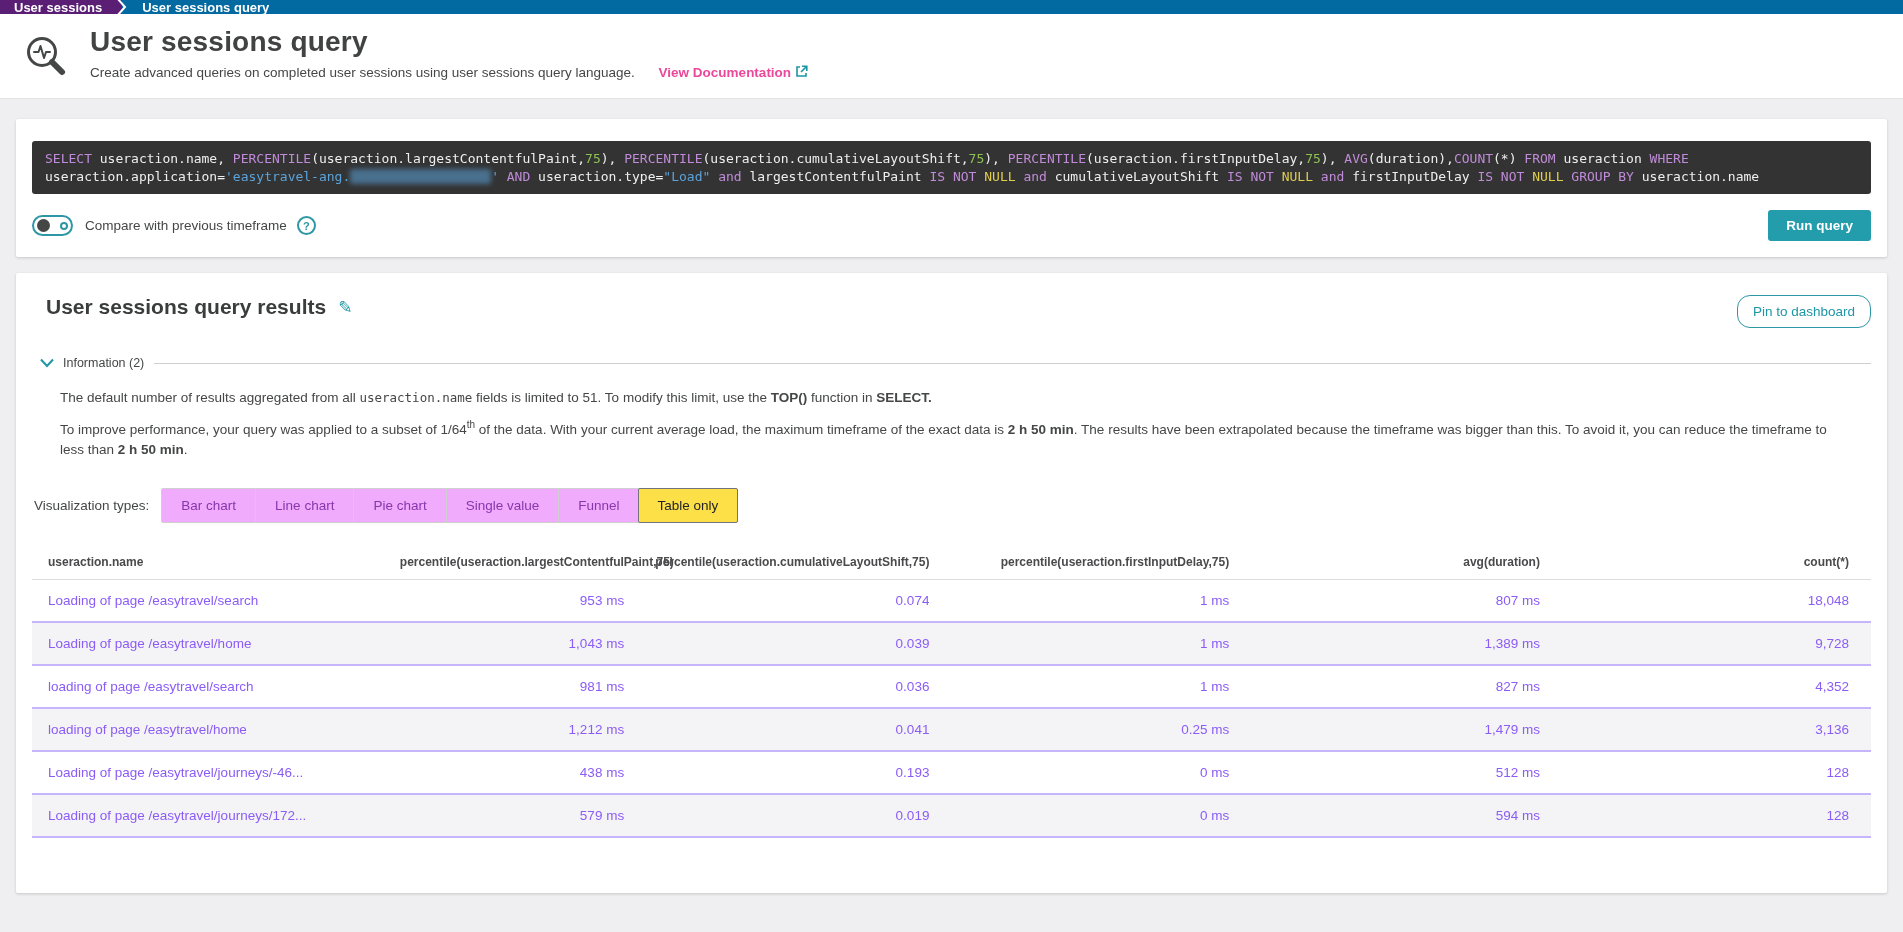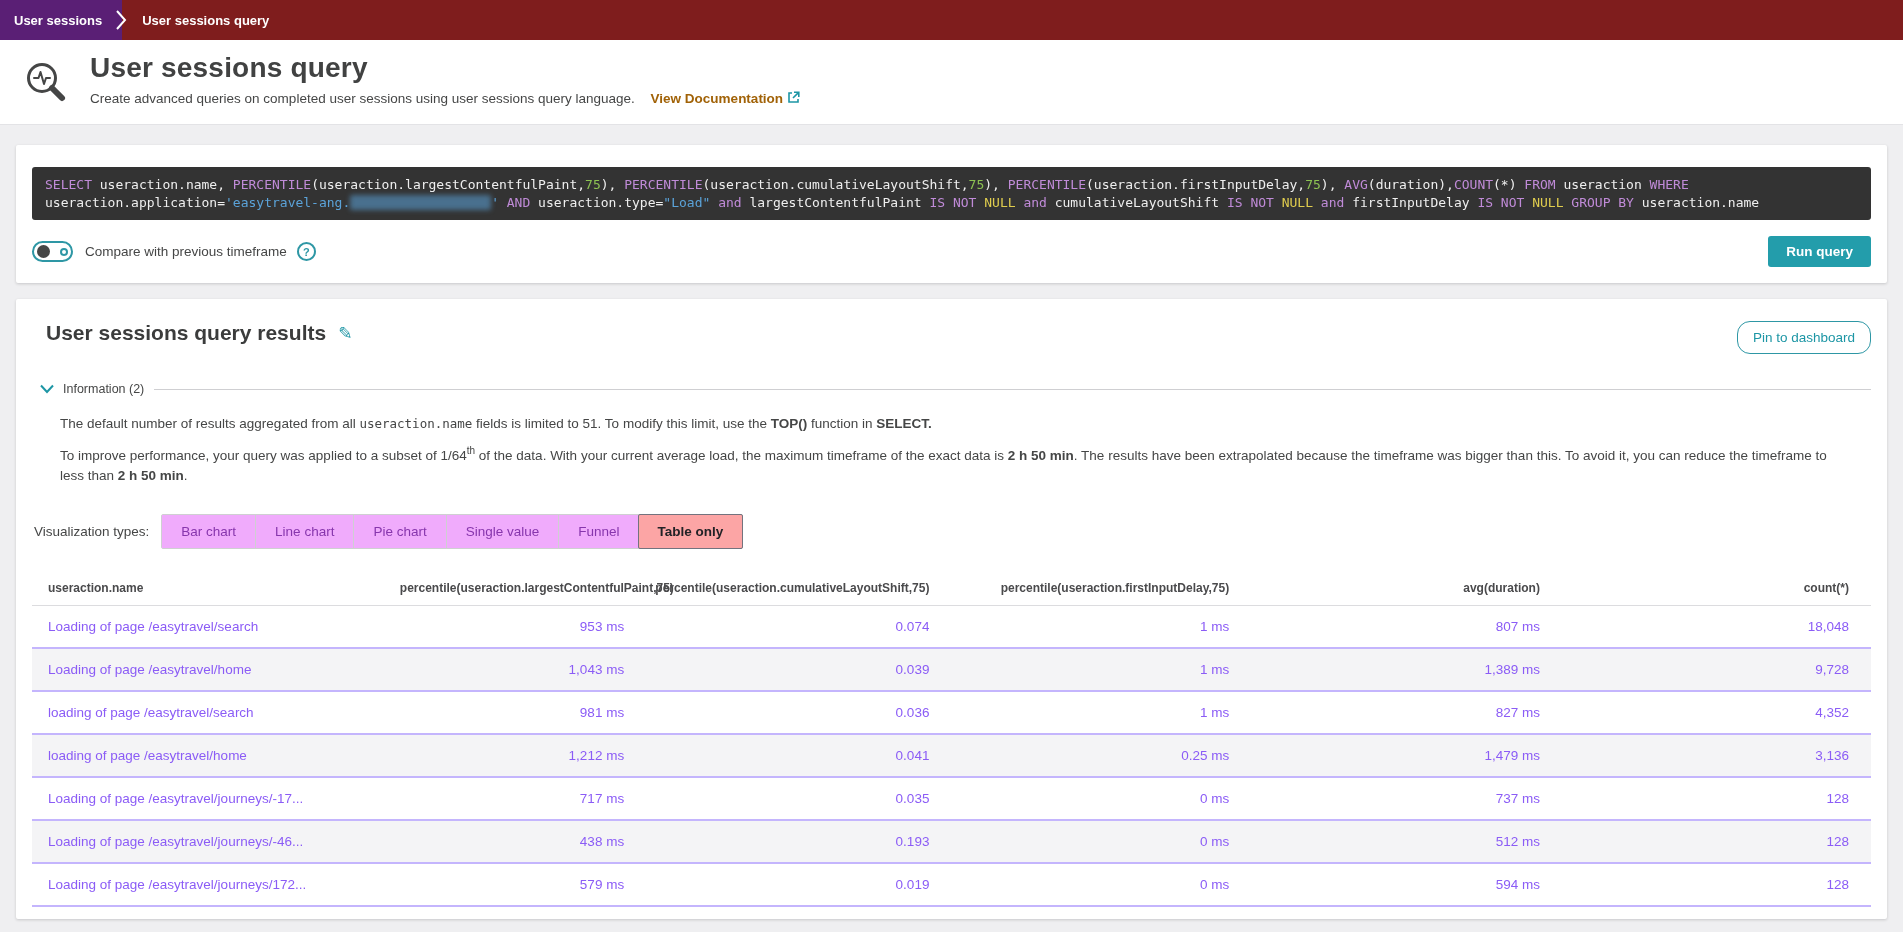--- a/index.html
+++ b/index.html
@@ -1,32 +1,32 @@
 <!DOCTYPE html>
 <html><head>
 <meta charset="utf-8">
 <style>
   * { margin:0; padding:0; box-sizing:border-box; }
   html,body { width:1903px; height:932px; overflow:hidden; background:#efeff1;
     font-family:"Liberation Sans", sans-serif; color:#454646; }
 
   
-  .topbar { height:40px; background:#7f1d1d; display:flex; align-items:stretch; }
+  .topbar { height:14px; background:#0369a1; display:flex; align-items:stretch; }
   .crumb { display:flex; align-items:center; color:#fff; font-size:13px; font-weight:bold; }
   .crumb-first { background:#5a1f75; padding:0 20px 0 14px; }
   .crumb-sep { display:flex; align-items:center; margin:0 10px 0 -8px; }
   .crumb-last { padding:0 4px; }
 
   
   .page-header { background:#fff; padding:12px 24px 14px 24px; border-bottom:1px solid #e3e3e6; }
   .ph-flex { display:flex; align-items:flex-start; }
   .ph-icon { margin:8px 22px 0 0; }
   .ph-title { font-size:28px; font-weight:bold; color:#414242; letter-spacing:.2px; }
   .ph-sub { font-size:13.5px; margin-top:7px; color:#454646; }
-  .doc-link { color:#a16207; text-decoration:none; font-weight:bold; margin-left:12px; cursor:pointer; }
+  .doc-link { color:#ec4899; text-decoration:none; font-weight:bold; margin-left:20px; cursor:pointer; }
   .ext-icon { display:inline-block; vertical-align:-1px; margin-left:4px; }
 
   
   .card { background:#fff; margin:0 16px; border-radius:2px;
           box-shadow:0 1px 3px rgba(21,23,25,.18); }
   .card-query { margin-top:20px; padding:22px 16px 16px 16px; }
   .card-results { margin-top:16px; padding:22px 16px 16px 16px; height:620px; }
 
   
   .code-block { background:#333333; border-radius:3px; padding:9px 13px; font-family:"DejaVu Sans Mono","Liberation Mono",monospace;
@@ -65,21 +65,21 @@
   .tk-mono { font-family:"DejaVu Sans Mono","Liberation Mono",monospace; font-size:12.5px; }
   .tk-sup { vertical-align:super; font-size:10px; }
 
   .viz-row { display:flex; align-items:center; margin:28px 0 0 2px; }
   .viz-label { font-size:13.5px; margin-right:12px; }
   .viz-group { display:flex; border:1px solid #cfcfd2; border-radius:2px; background:#fff; }
   .viz-btn { background:#f0abfc; border:none; border-left:1px solid #cfcfd2; color:#8736ad; font-size:13.5px;
     padding:9px 19px; cursor:pointer; font-family:inherit; white-space:nowrap; }
   .viz-btn:first-child { border-left:none; }
   .viz-btn.selected { color:#222226; border:1px solid #73737e; margin:-1px; border-radius:2px;
-    background:#fca5a5; position:relative;font-weight:bold; }
+    background:#fde047; position:relative; }
 
   
   table.results-table { width:100%; border-collapse:collapse; table-layout:fixed; margin-top:24px; }
   .results-table th { font-size:12px; font-weight:bold; color:#4a4a4c; text-align:left;
     padding:8px 0 10px 16px; border-bottom:1px solid #dcdcdf; }
   .results-table th.num { text-align:right; padding-left:0; }
   .results-table td { font-size:13.5px; color:#8b5cf6; padding:13px 0 13px 16px;
     border-bottom:2px solid #c4b5fd; overflow:hidden; white-space:nowrap; }
   .results-table td.num { text-align:right; padding-left:0; }
   .results-table tbody tr:nth-child(even) { background:#f4f4f6; }
@@ -215,28 +215,20 @@
         </tr>
         <tr>
           <td>loading of page /easytravel/home</td>
           <td class="num">1,212 ms</td>
           <td class="num">0.041</td>
           <td class="num">0.25 ms</td>
           <td class="num">1,479 ms</td>
           <td class="num">3,136</td>
         </tr>
         <tr>
-          <td>Loading of page /easytravel/journeys/-17...</td>
-          <td class="num">717 ms</td>
-          <td class="num">0.035</td>
-          <td class="num">0 ms</td>
-          <td class="num">737 ms</td>
-          <td class="num">128</td>
-        </tr>
-        <tr>
           <td>Loading of page /easytravel/journeys/-46...</td>
           <td class="num">438 ms</td>
           <td class="num">0.193</td>
           <td class="num">0 ms</td>
           <td class="num">512 ms</td>
           <td class="num">128</td>
         </tr>
         <tr>
           <td>Loading of page /easytravel/journeys/172...</td>
           <td class="num">579 ms</td>

